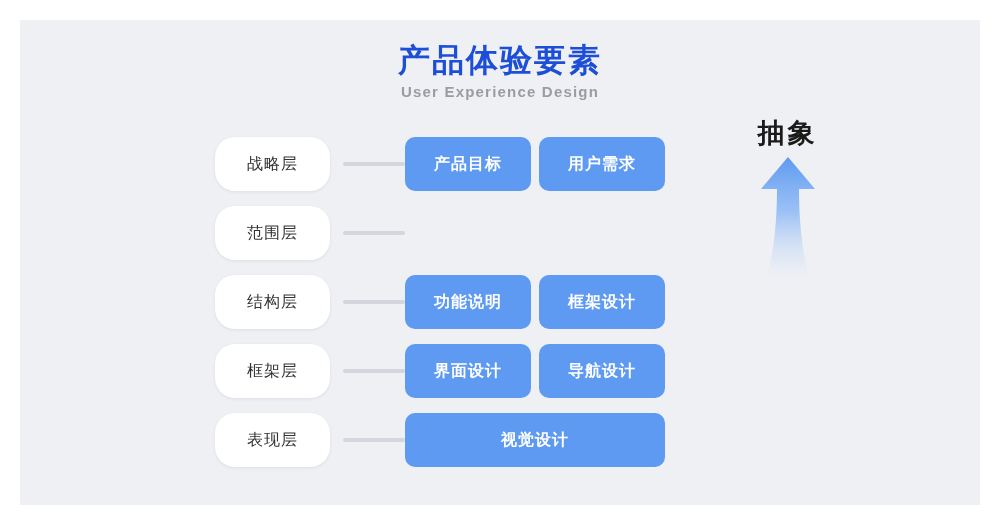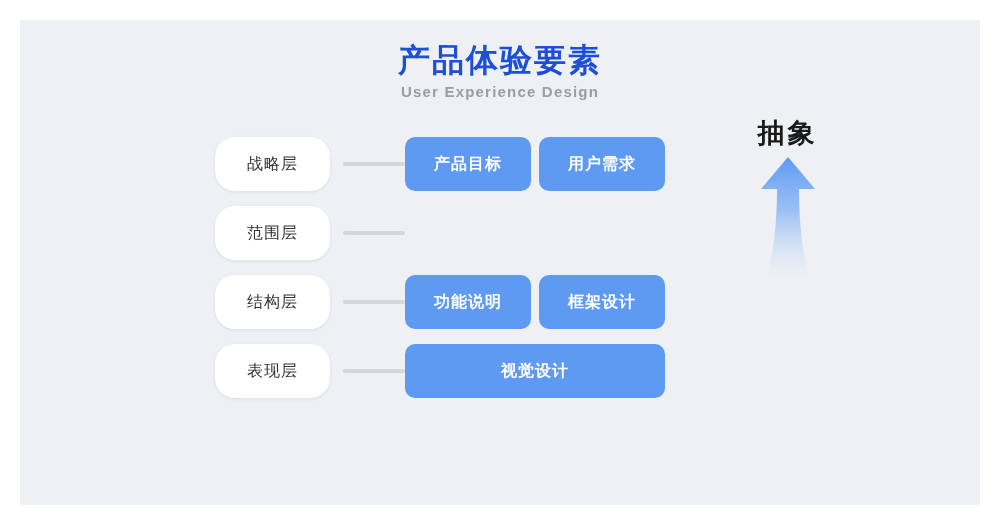--- a/index.html
+++ b/index.html
@@ -161,20 +161,28 @@
 
     <div class="row">
       <div class="layer-card">结构层</div>
       <div class="connector"></div>
       <div class="boxes">
         <div class="box">功能说明</div>
         <div class="box">框架设计</div>
       </div>
     </div>
 
+    <div class="row">
+      <div class="layer-card">框架层</div>
+      <div class="connector"></div>
+      <div class="boxes">
+        <div class="box">界面设计</div>
+        <div class="box">导航设计</div>
+      </div>
+    </div>
 
     <div class="row">
       <div class="layer-card">表现层</div>
       <div class="connector"></div>
       <div class="boxes">
         <div class="box">视觉设计</div>
       </div>
     </div>
 
   </div>

